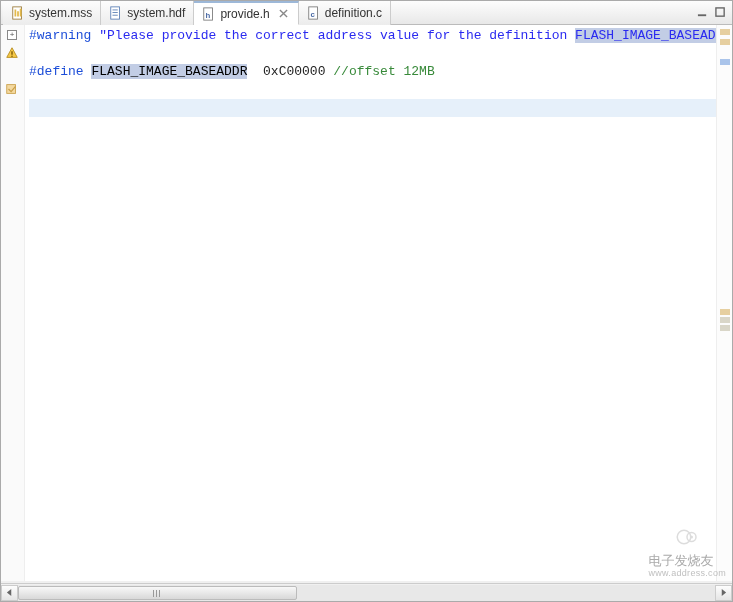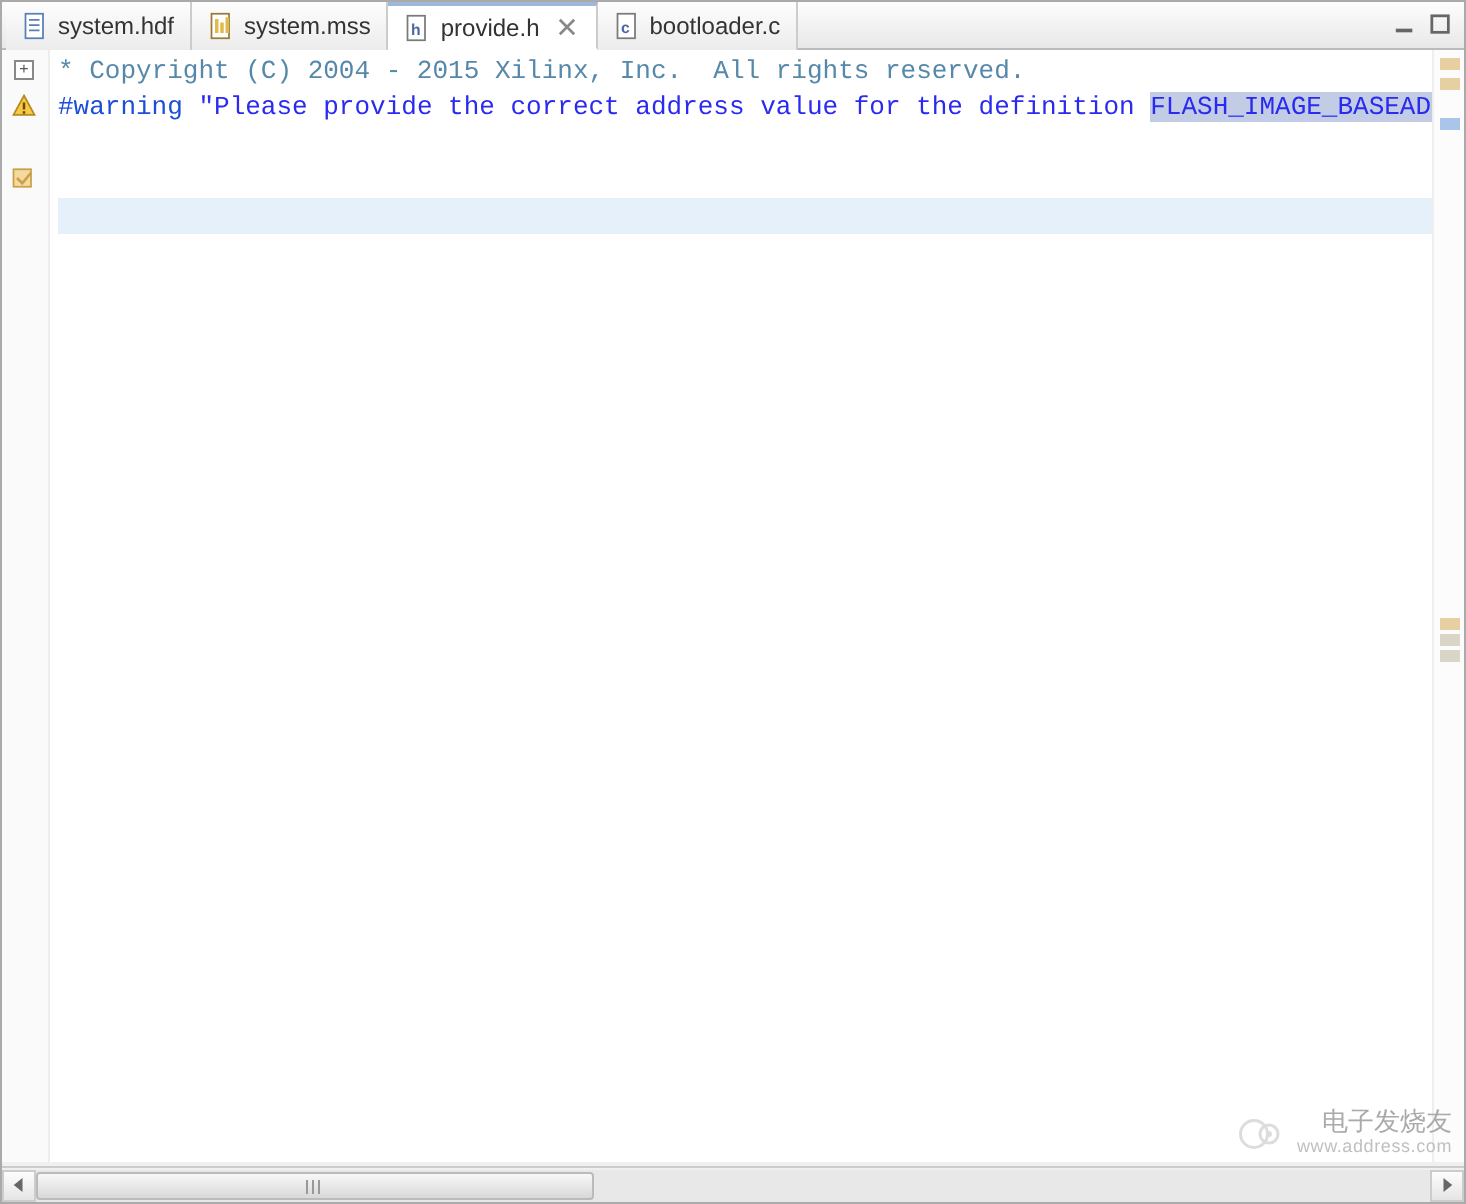--- a/index.html
+++ b/index.html
@@ -181,77 +181,78 @@
       top: 3px;
       width: 8px;
       height: 7px;
       transform: translateX(-50%);
       background: repeating-linear-gradient(90deg, #999, #999 1px, transparent 1px, transparent 3px);
     }
     .watermark {
       position: absolute;
       right: 6px;
       bottom: 22px;
-      text-align: right;
+      text-align: left;
       color: #bbb;
       font-size: 11px;
       pointer-events: none;
       display: flex;
       align-items: center;
       gap: 6px;
+      flex-direction: column;
     }
     .watermark-logo {
       width: 24px;
       height: 24px;
       opacity: 0.5;
     }
     .wm-text { line-height: 12px; }
     .wm-text .cn { font-size: 13px; color: #aaa; }
     .wm-text .url { font-size: 9px; color: #c0c0c0; letter-spacing: 0.3px; }
   </style>
 </head>
 <body>
 
 <div class="tab-bar">
+  <div class="tab">
+    <svg class="tab-icon" viewBox="0 0 16 16">
+      <rect x="2" y="1" width="10" height="14" fill="#fff" stroke="#9a7a3a"></rect>
+      <rect x="4" y="4" width="2" height="8" fill="#e2b94d"></rect>
+      <rect x="7" y="6" width="2" height="6" fill="#e2b94d"></rect>
+      <rect x="10" y="3" width="2" height="9" fill="#e2b94d"></rect>
+    </svg>
+    <span class="tab-label">system.mss</span>
+  </div>
   <div class="tab">
     <svg class="tab-icon" viewBox="0 0 16 16">
       <rect x="2" y="1" width="10" height="14" fill="#fff" stroke="#5a7fb5"></rect>
       <rect x="4" y="4" width="6" height="1" fill="#5a7fb5"></rect>
       <rect x="4" y="7" width="6" height="1" fill="#5a7fb5"></rect>
       <rect x="4" y="10" width="6" height="1" fill="#5a7fb5"></rect>
     </svg>
     <span class="tab-label">system.hdf</span>
-  </div>
-  <div class="tab">
-    <svg class="tab-icon" viewBox="0 0 16 16">
-      <rect x="2" y="1" width="10" height="14" fill="#fff" stroke="#9a7a3a"></rect>
-      <rect x="4" y="4" width="2" height="8" fill="#e2b94d"></rect>
-      <rect x="7" y="6" width="2" height="6" fill="#e2b94d"></rect>
-      <rect x="10" y="3" width="2" height="9" fill="#e2b94d"></rect>
-    </svg>
-    <span class="tab-label">system.mss</span>
   </div>
   <div class="tab active">
     <svg class="tab-icon" viewBox="0 0 16 16">
       <rect x="2" y="1" width="10" height="14" fill="#fff" stroke="#7a7a7a"></rect>
       <text x="4" y="12" font-size="9" font-family="sans-serif" fill="#4a6aa5" font-weight="bold">h</text>
     </svg>
     <span class="tab-label">provide.h</span>
     <span class="tab-close">
       <svg viewBox="0 0 10 10" width="9" height="9">
           <path d="M1 1 L9 9 M9 1 L1 9" stroke="#888" stroke-width="1.5"></path>
         </svg>
     </span>
   </div>
   <div class="tab">
     <svg class="tab-icon" viewBox="0 0 16 16">
       <rect x="2" y="1" width="10" height="14" fill="#fff" stroke="#7a7a7a"></rect>
       <text x="4" y="12" font-size="9" font-family="sans-serif" fill="#4a6aa5" font-weight="bold">c</text>
     </svg>
-    <span class="tab-label">bootloader.c</span>
+    <span class="tab-label">definition.c</span>
   </div>
   <div class="toolbar-right">
     <div class="toolbar-btn" title="Minimize">
       <svg viewBox="0 0 12 12" width="11" height="11">
           <rect x="1" y="8" width="9" height="2" fill="#666"></rect>
         </svg>
     </div>
     <div class="toolbar-btn" title="Maximize">
       <svg viewBox="0 0 12 12" width="11" height="11">
           <rect x="1" y="1" width="9" height="9" fill="none" stroke="#666" stroke-width="1.5"></rect>
@@ -274,23 +275,23 @@
     </div>
     <div class="gutter-icon" style="top:56px">
       <svg viewBox="0 0 16 16" width="14" height="14">
           <rect x="2" y="3" width="10" height="10" fill="#f4d9a0" stroke="#caa04a"></rect>
           <path d="M4 8 L7 11 L12 5" fill="none" stroke="#caa04a" stroke-width="1.5"></path>
         </svg>
     </div>
   </div>
 
   <div class="code-area">
-    <div class="code-line"><span class="c-comment">* </span><span class="c-comment">Copyright (C) 2004 - 2015 Xilinx, Inc.  All rights reserved.</span></div>
     <div class="code-line"><span class="c-keyword">#warning</span><span class="c-string"> "Please provide the correct address value for the definition </span><span class="c-string c-highlight">FLASH_IMAGE_BASEADDR</span></div>
     <div class="code-line"> </div>
+    <div class="code-line"><span class="c-keyword">#define</span><span> </span><span class="c-highlight">FLASH_IMAGE_BASEADDR</span><span>  </span><span class="c-number">0xC00000</span><span> </span><span class="c-green">//offset 12MB</span></div>
     <div class="code-line"> </div>
     <div class="code-line current-line"> </div>
   </div>
 
   <div class="overview-ruler">
     <div class="ruler-mark" style="top:4px;background:#e6cfa0;"></div>
     <div class="ruler-mark" style="top:14px;background:#e6cfa0;"></div>
     <div class="ruler-mark" style="top:34px;background:#aac4ea;"></div>
     <div class="ruler-mark" style="top:284px;background:#e6cfa0;"></div>
     <div class="ruler-mark" style="top:292px;background:#d9d6c8;"></div>

